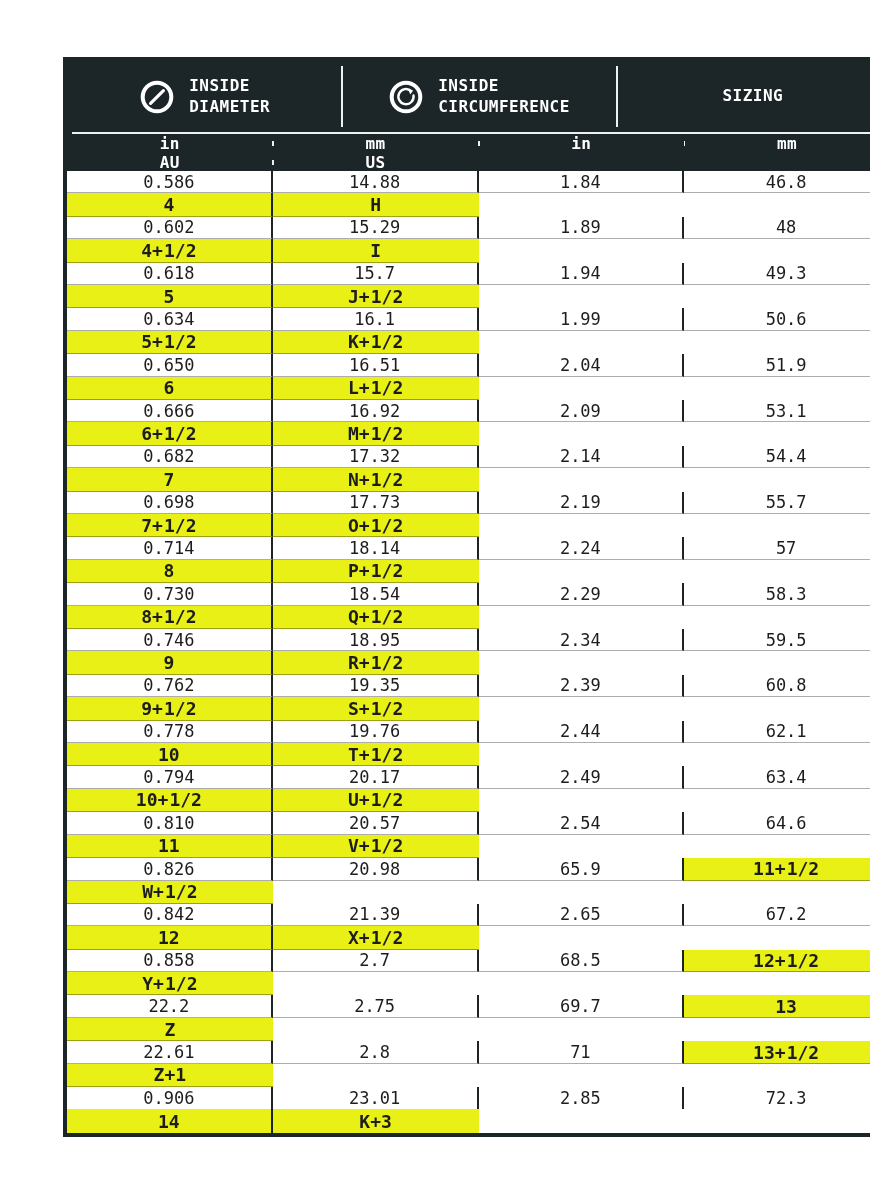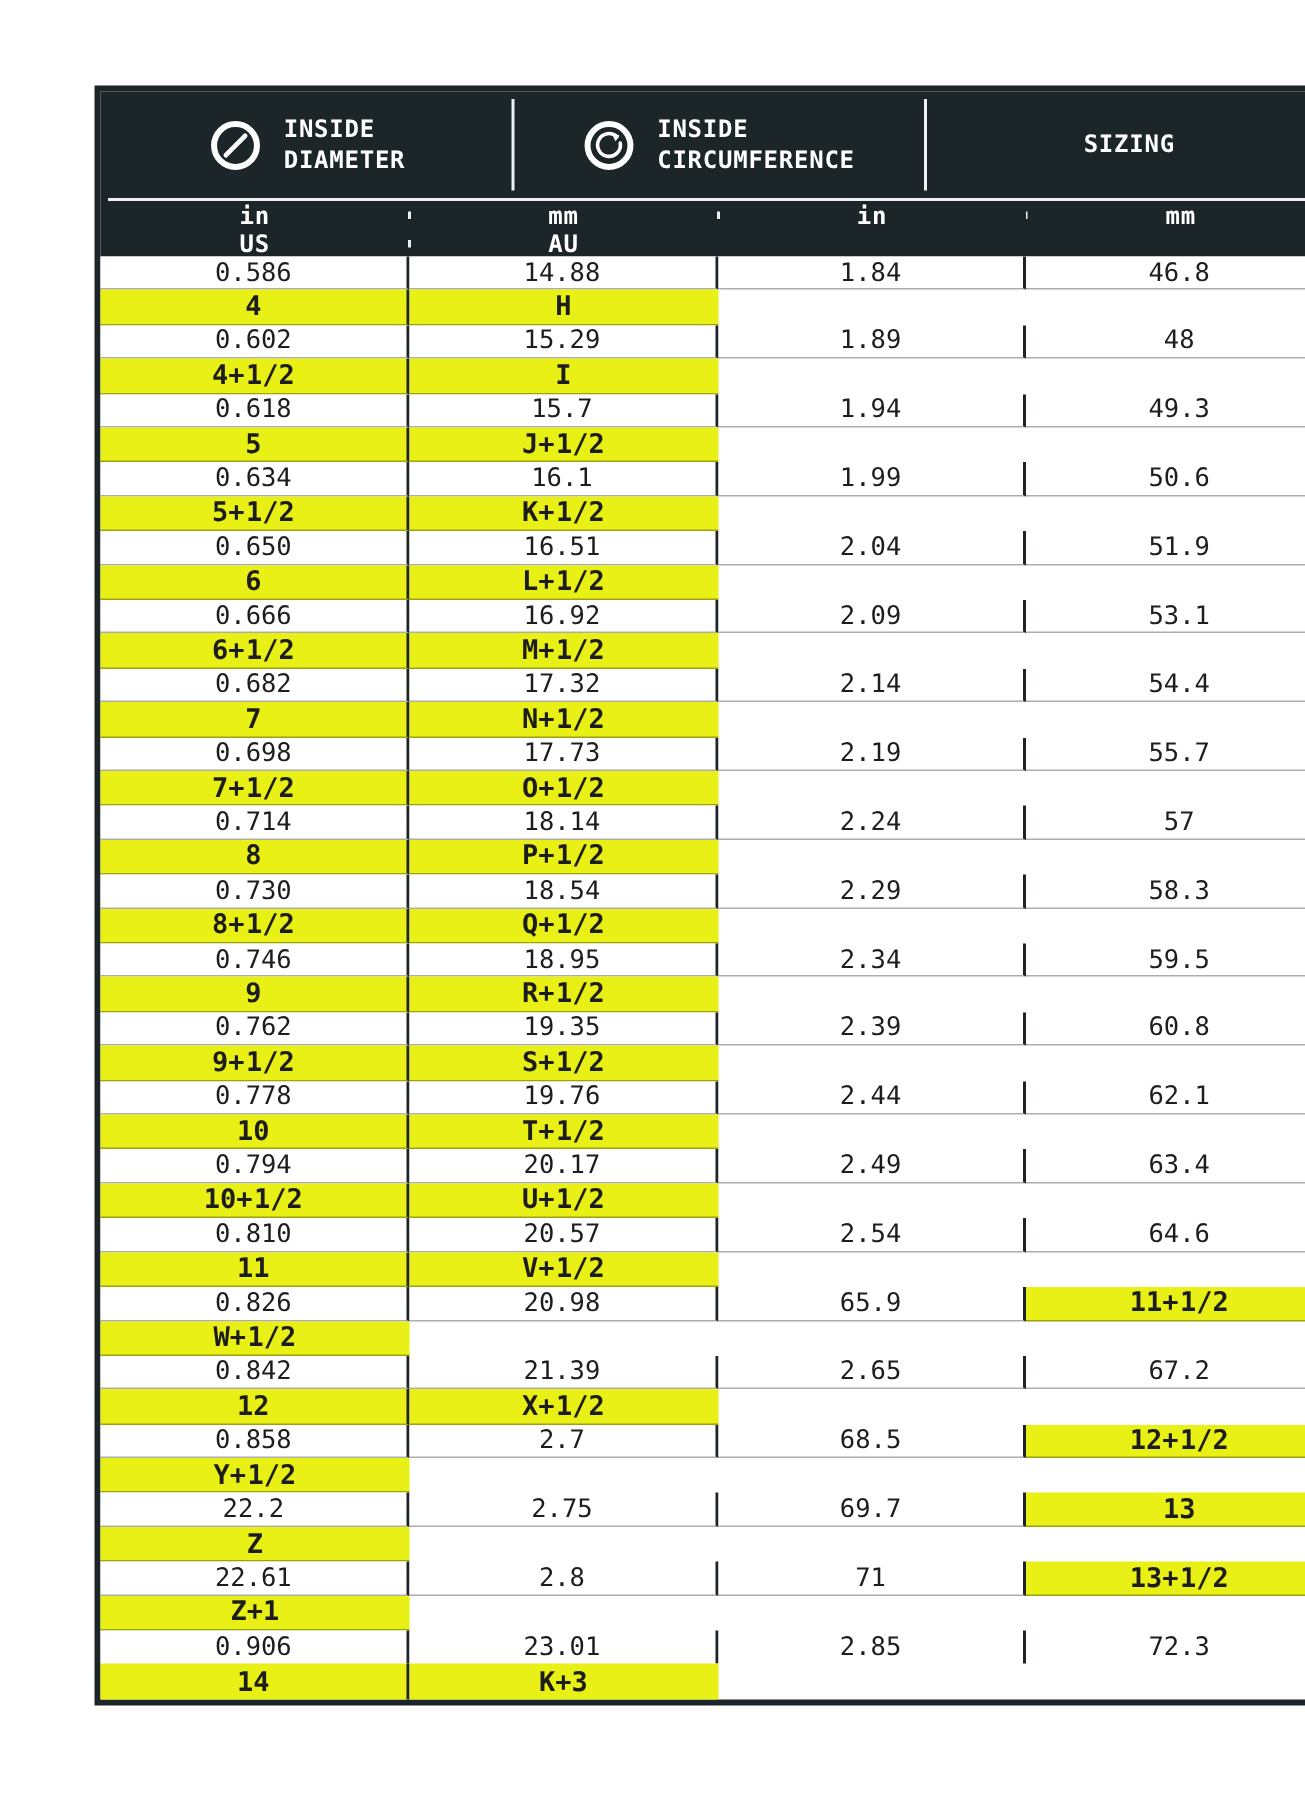--- a/index.html
+++ b/index.html
@@ -139,22 +139,22 @@
 
     </div>
 
     <div class="header-rule"></div>
 
     <div class="subheader">
       <div class="shcell">in</div>
       <div class="shcell">mm</div>
       <div class="shcell">in</div>
       <div class="shcell">mm</div>
+      <div class="shcell">AU</div>
       <div class="shcell">US</div>
-      <div class="shcell">AU</div>
     </div>
   </div>
 
   <div class="table-body">
       <div class="row">
         <div class="cell">0.586</div>
         <div class="cell">14.88</div>
         <div class="cell">1.84</div>
         <div class="cell">46.8</div>
         <div class="cell size">4</div>

